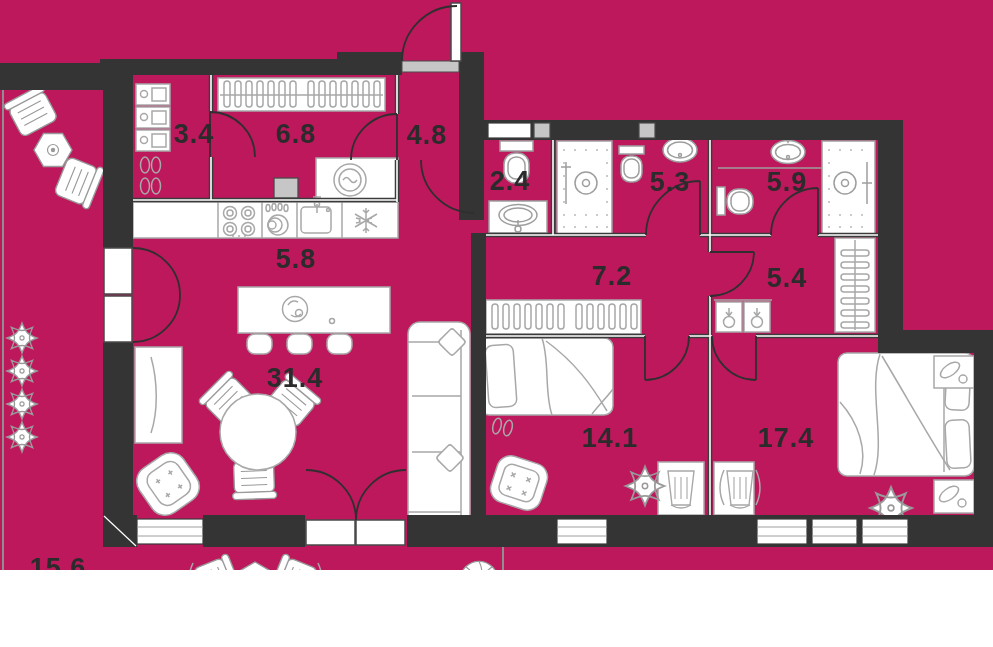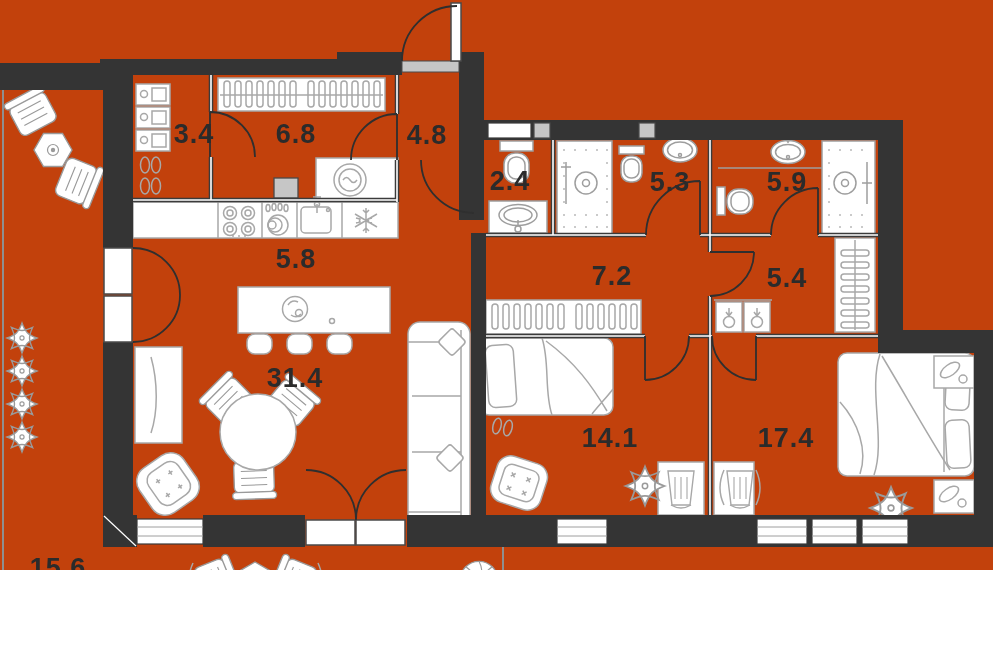--- a/index.html
+++ b/index.html
@@ -1,16 +1,16 @@
 <!DOCTYPE html>
 <html><head>
 <meta charset="utf-8">
 <style>
   html,body{margin:0;padding:0;background:#ffffff;}
-  .plan-wrap{position:relative;width:993px;height:570px;background:#c2410c;overflow:hidden;
+  .plan-wrap{position:relative;width:993px;height:570px;background:#be185d;overflow:hidden;
              font-family:"Liberation Sans",sans-serif;}
   svg{display:block;}
   .lbl{font-family:"Liberation Sans",sans-serif;font-size:27px;font-weight:600;
        fill:#2b2b2b;letter-spacing:1px;text-anchor:middle;}
   .fur{stroke:#a8a8a8;stroke-width:1.5;fill:none;}
   .furw{stroke:#a8a8a8;stroke-width:1.5;fill:#ffffff;}
   .fix{stroke:#9e9e9e;stroke-width:1.5;fill:#ffffff;}
   .wallthin{stroke:#3b3b3b;stroke-width:4.5;fill:none;}
   .wallcore{stroke:#ffffff;stroke-width:1.6;fill:none;}
   .door{stroke:#2f2f2f;stroke-width:1.8;fill:none;}

